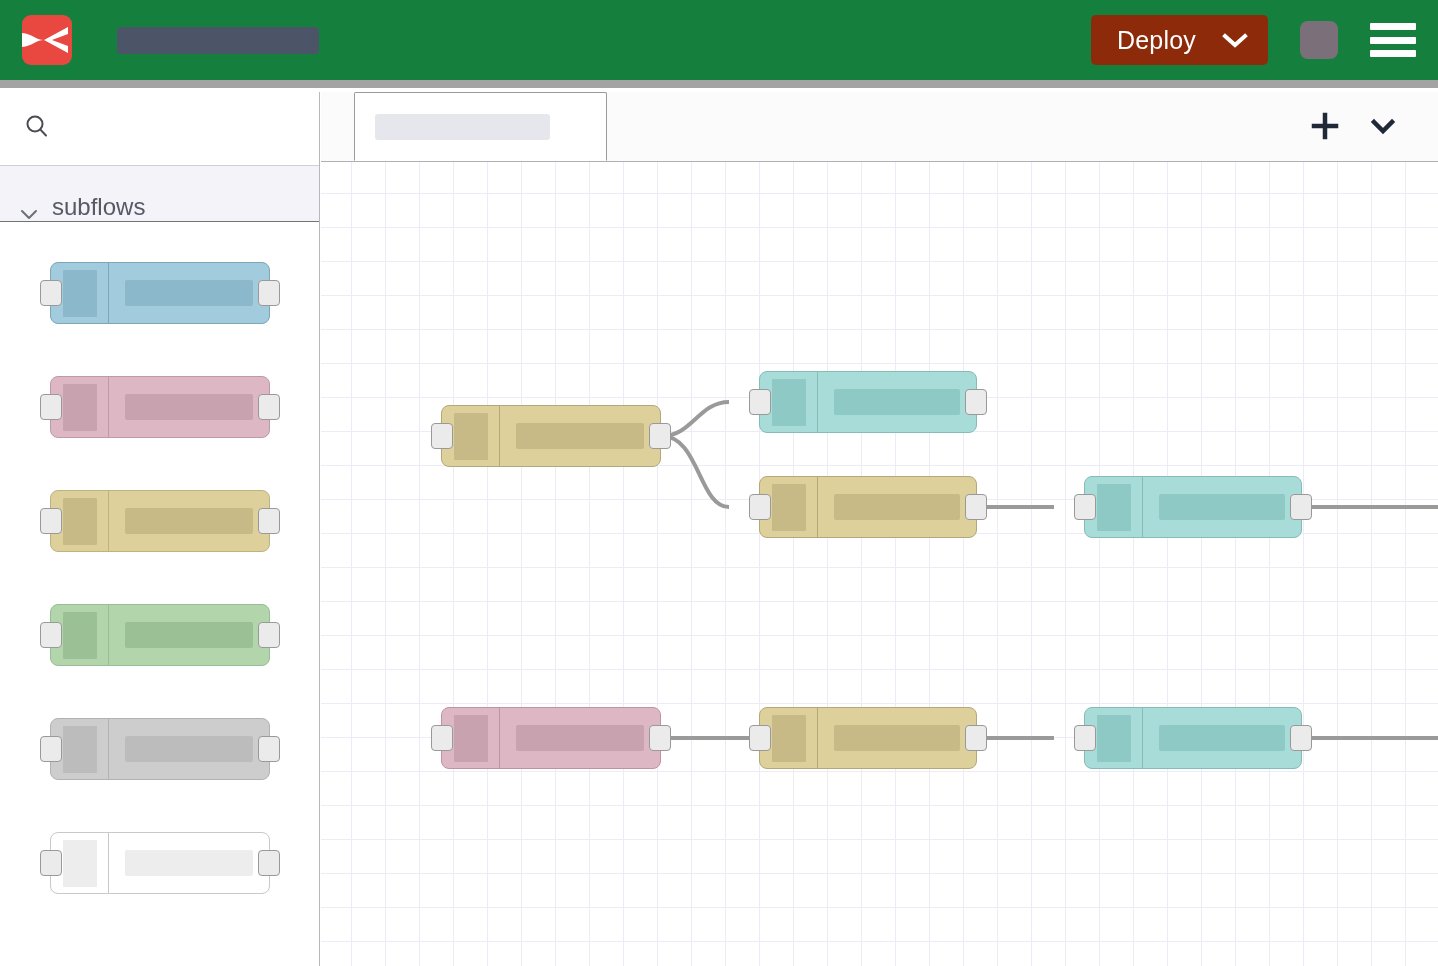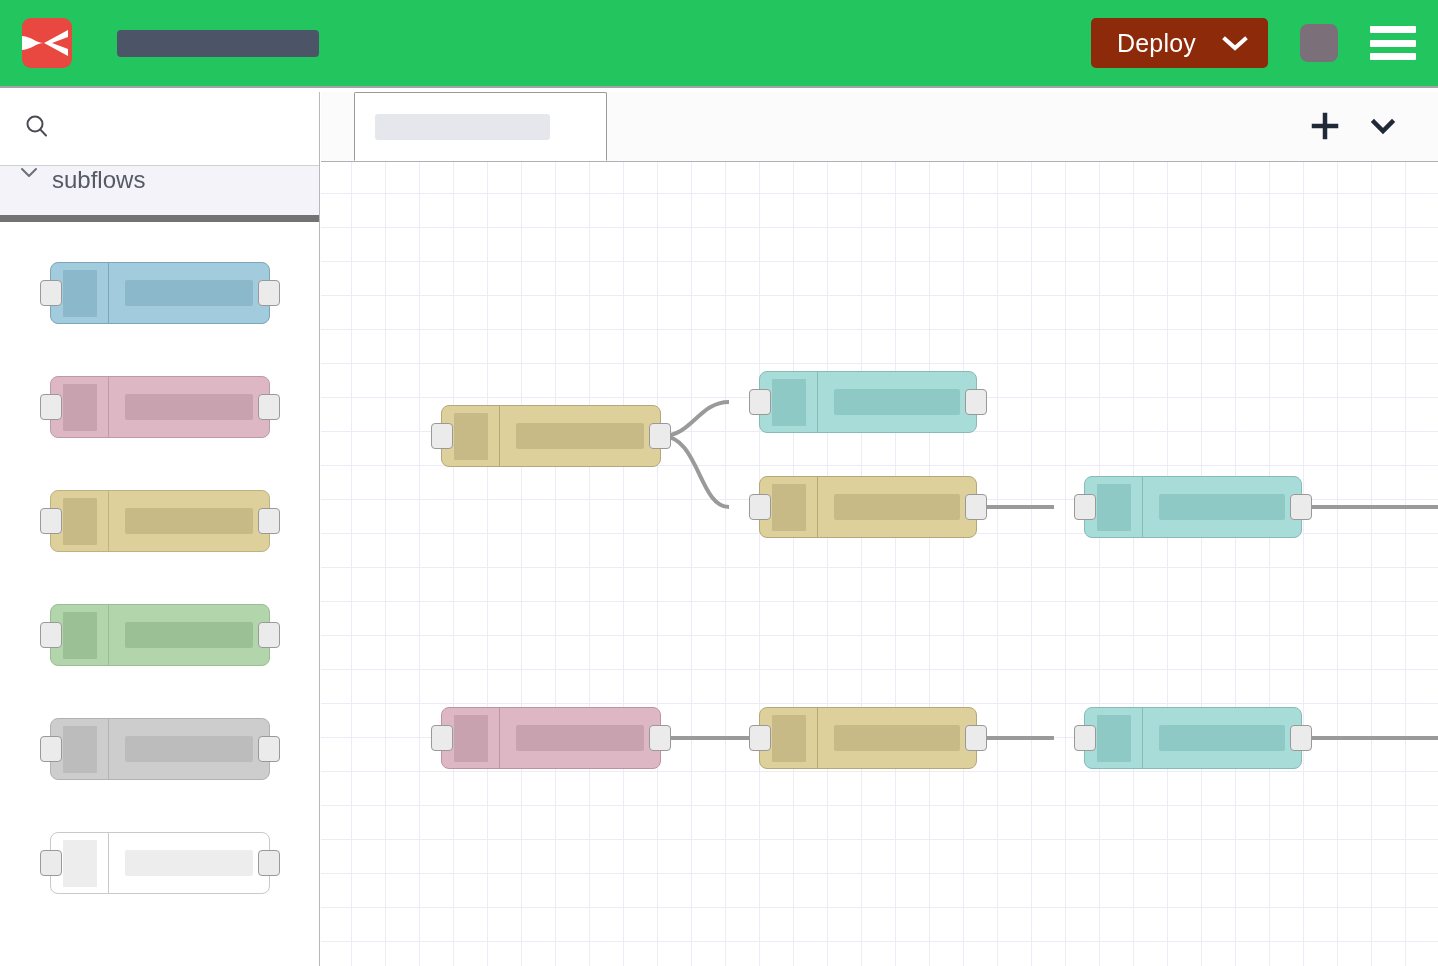--- a/index.html
+++ b/index.html
@@ -8,23 +8,23 @@
     font-family: "Liberation Sans", sans-serif;
     background: #ffffff;
     overflow: hidden;
   }
   #app { position: relative; width: 1438px; height: 966px; }
 
   
   .header {
     position: absolute; left: 0; top: 0;
     width: 1438px; height: 88px;
-    background: #22c55e;
-    display: flex; align-items: center;
-    border-bottom: 2px solid #a3a3a3;
+    background: #15803d;
+    display: flex; align-items: center;
+    border-bottom: 8px solid #a3a3a3;
   }
   .logo-box {
     margin-left: 22px;
     width: 50px; height: 50px;
     border-radius: 9px;
     background: #e8483f;
     position: relative;
     overflow: hidden;
     flex: none;
   }
@@ -88,22 +88,22 @@
   .search-row {
     height: 74px;
     border-bottom: 1px solid #cfcfcf;
     display: flex; align-items: center;
     padding-left: 22px;
     cursor: text;
   }
   .cat-header {
     height: 56px;
     background: #f3f3f9;
-    border-bottom: 7px solid #737373;
-    display: flex; align-items: flex-start;
+    border-bottom: 1px solid #737373;
+    display: flex; align-items: flex-end;
     padding-left: 16px;
     cursor: pointer;
   }
   .cat-chev { width: 26px; display: flex; justify-content: center; }
   .cat-label {
     margin-left: 10px;
     font-size: 24px;
     color: #555a63;
   }
   .palette-list { padding-top: 14px; }

